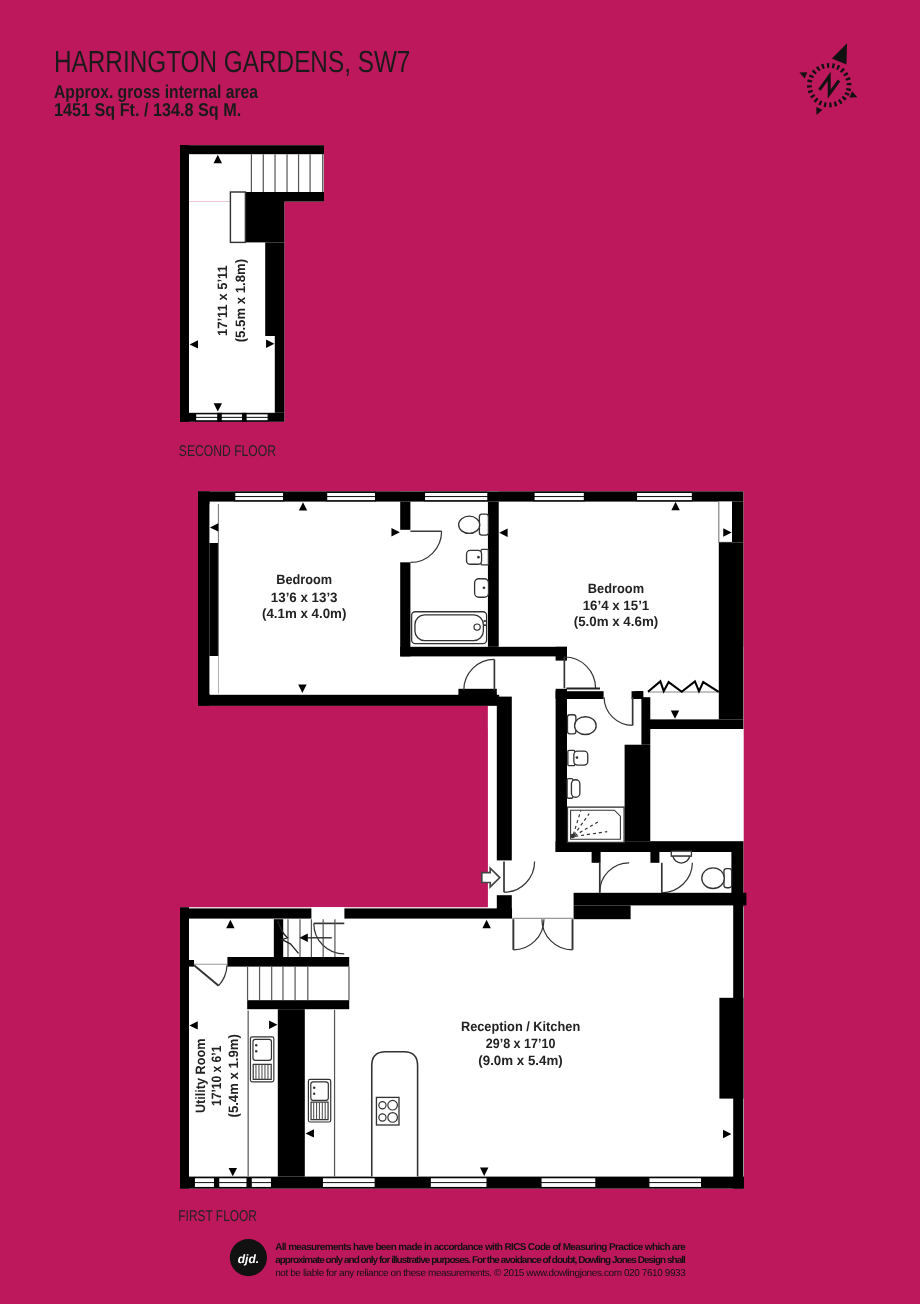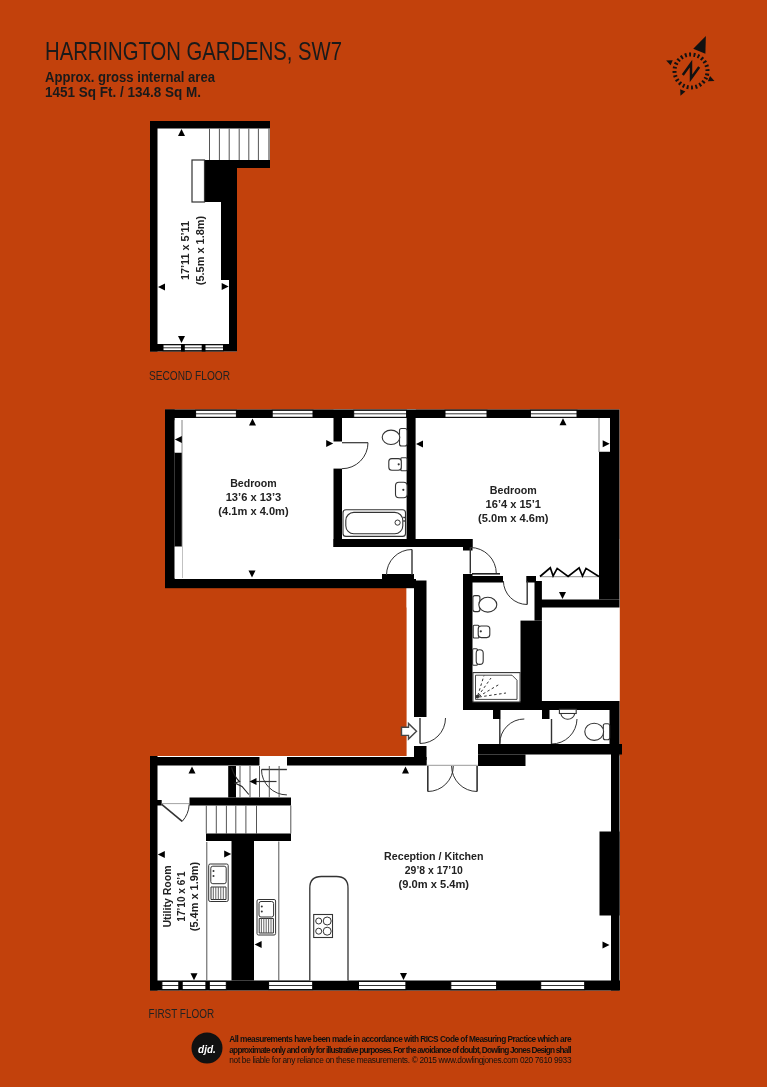--- a/index.html
+++ b/index.html
@@ -1,17 +1,17 @@
 <!DOCTYPE html>
 <html><head>
 <meta charset="utf-8">
 <style>
 html,body{margin:0;padding:0;background:#ffffff;}
 body{font-family:"Liberation Sans", sans-serif;}
-.page{position:relative;width:767px;height:1087px;background:#c2410c;overflow:hidden;}
+.page{position:relative;width:767px;height:1087px;background:#be185d;overflow:hidden;}
 svg{position:absolute;left:0;top:0;}
 </style>
 </head>
 <body>
 <div class="page">
 <svg width="767" height="1087" viewBox="0 0 767 1087">
 <g fill="none" stroke="none">
 
 <text x="45" y="60" font-size="25.5" fill="#1a1a1a" textLength="297" lengthAdjust="spacingAndGlyphs">HARRINGTON GARDENS, SW7</text>
 

